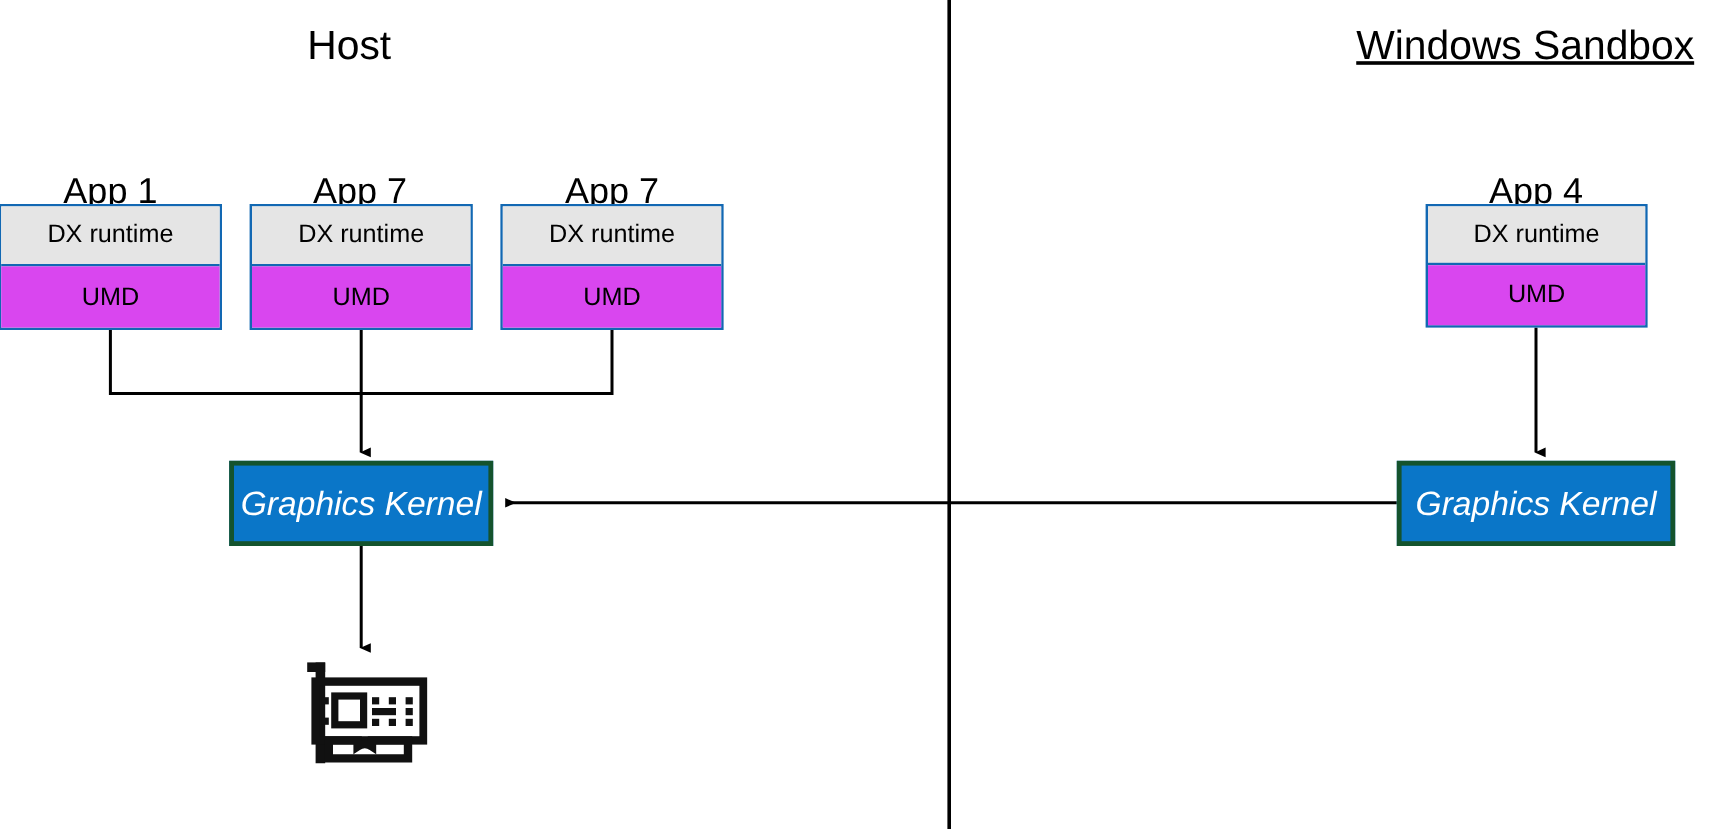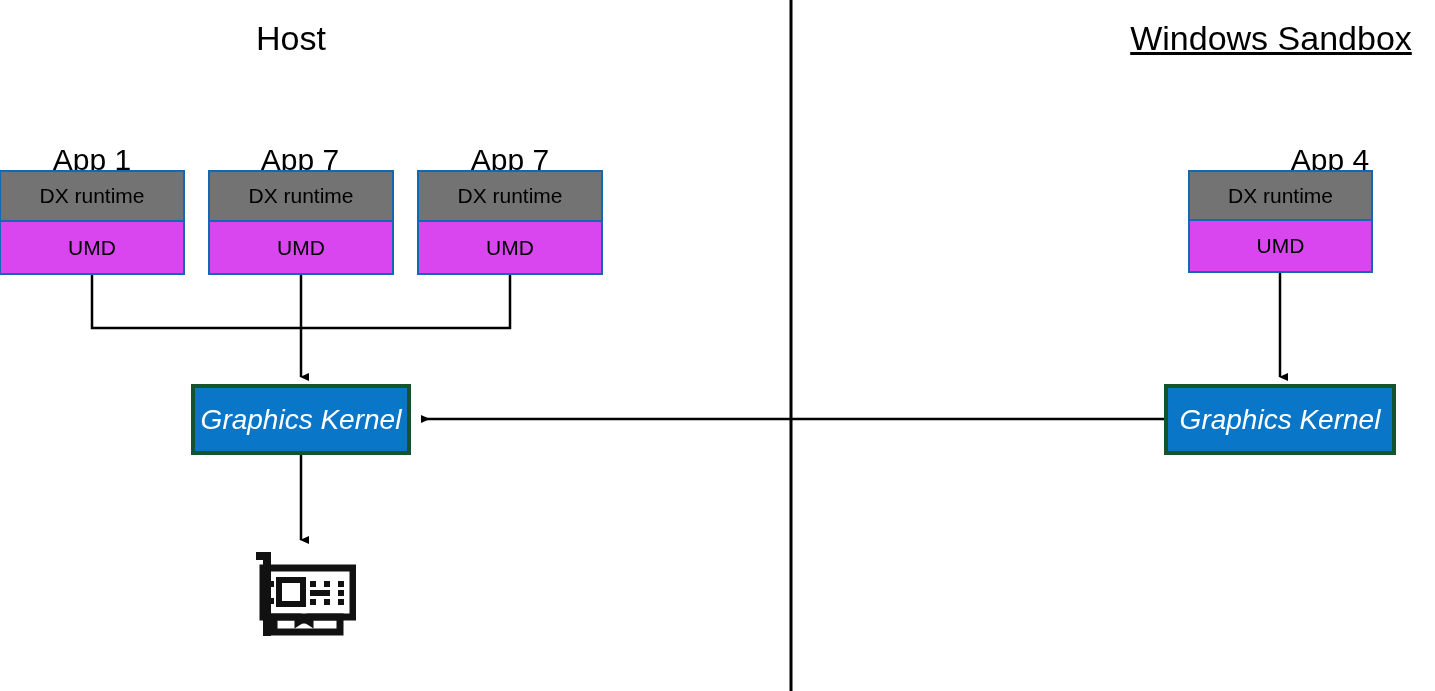--- a/index.html
+++ b/index.html
@@ -57,21 +57,21 @@
   .layer {
     box-sizing: border-box;
     display: flex;
     align-items: center;
     justify-content: center;
     font-size: 21px;
     color: #000000;
     white-space: nowrap;
   }
   .layer-runtime {
-    background: #737373;
+    background: #e5e5e5;
     height: 50px;
     border-bottom: 2px solid #1268b3;
   }
   .layer-umd {
     background: #d946ef;
     height: 51px;
   }
   
   .kernel-box {
     position: absolute;
@@ -134,21 +134,21 @@
     <div class="layer layer-runtime">DX runtime</div>
     <div class="layer layer-umd">UMD</div>
   </div>
 
   <div class="app-title" style="left:510px; top:112px;">App 7</div>
   <div class="app-stack" style="left:417px; top:170px; width:186px; height:105px;">
     <div class="layer layer-runtime">DX runtime</div>
     <div class="layer layer-umd">UMD</div>
   </div>
 
-  <div class="app-title" style="left:1330px; top:112px;">App 4</div>
+  <div class="app-title" style="left:1280px; top:112px;">App 4</div>
   <div class="app-stack" style="left:1188px; top:170px; width:185px; height:103px;">
     <div class="layer layer-runtime" style="height:49px;">DX runtime</div>
     <div class="layer layer-umd" style="height:50px;">UMD</div>
   </div>
 
   <div class="kernel-box" style="left:191px; top:384px; width:220px; height:71px;">Graphics Kernel</div>
 
   <div class="kernel-box" style="left:1164px; top:384px; width:232px; height:71px;">Graphics Kernel</div>
 
   <svg class="gpu-icon" style="left:252px; top:548px;" width="104" height="92" viewBox="0 0 104 92" xmlns="http://www.w3.org/2000/svg">

